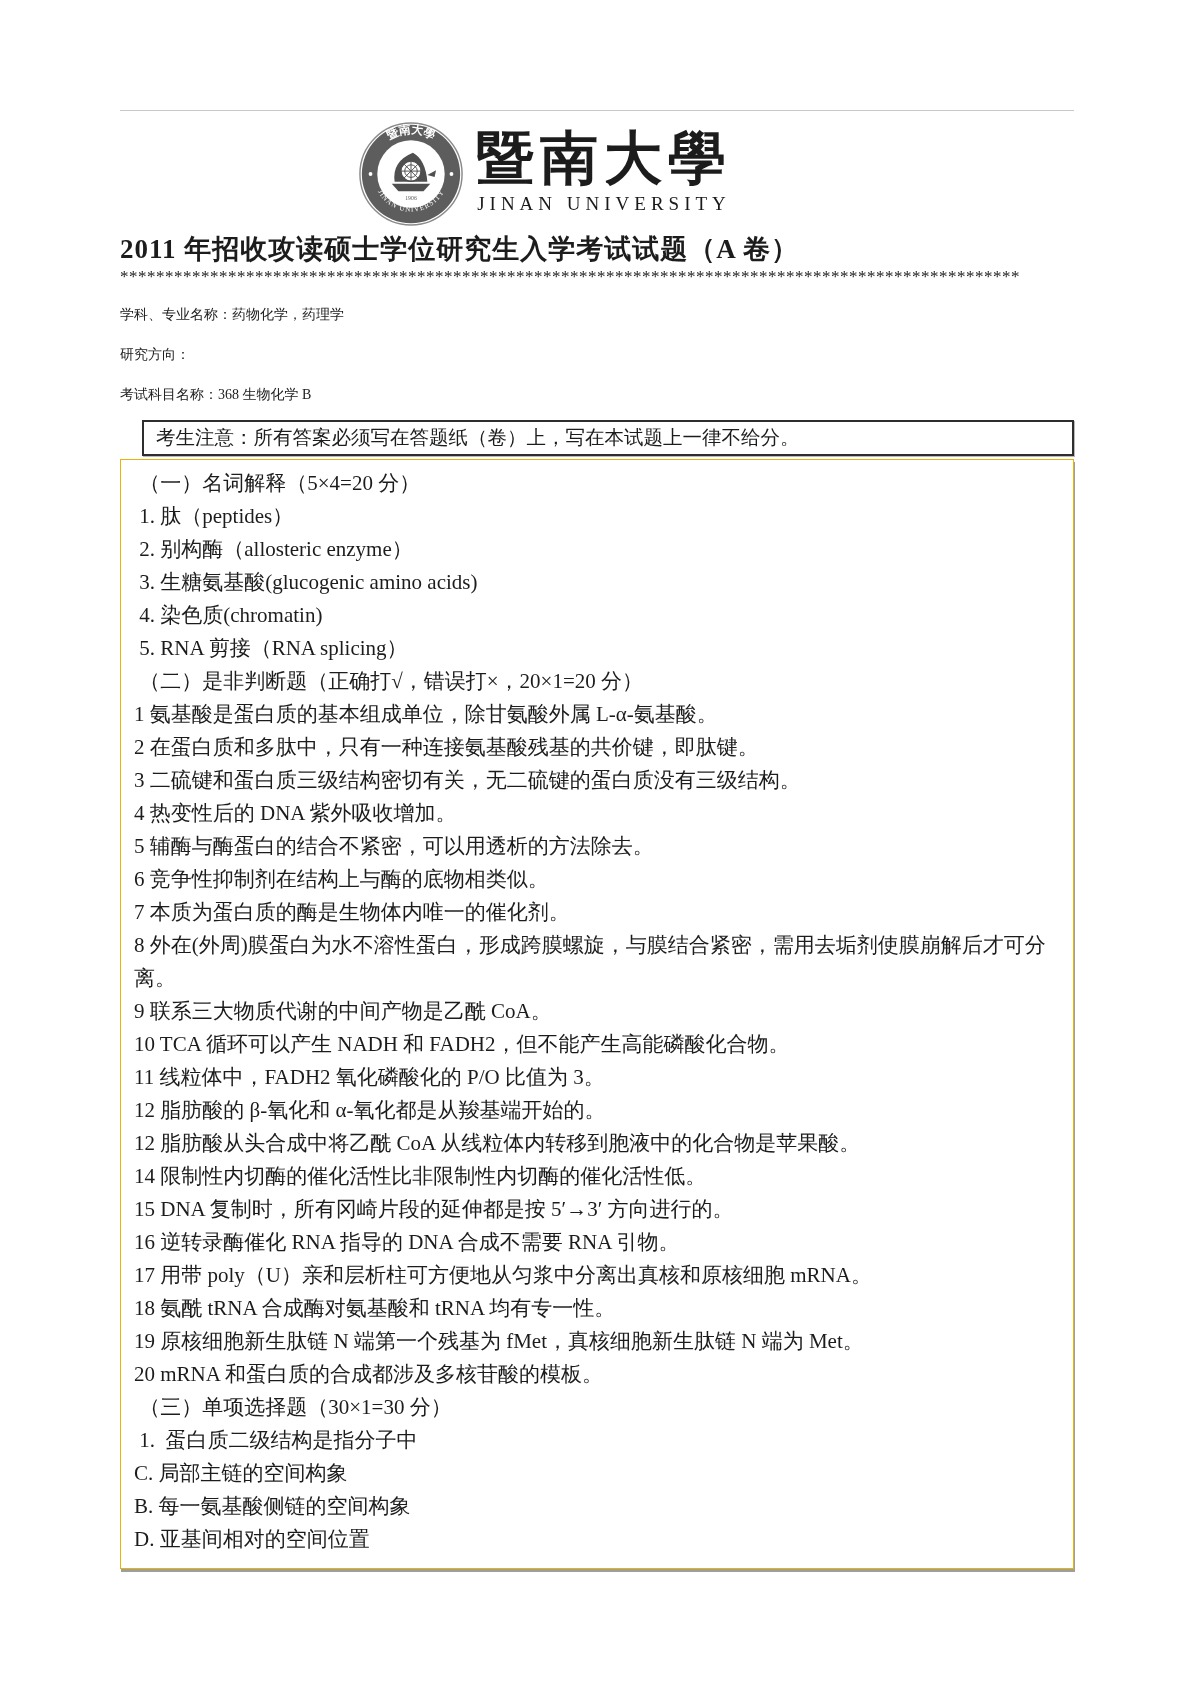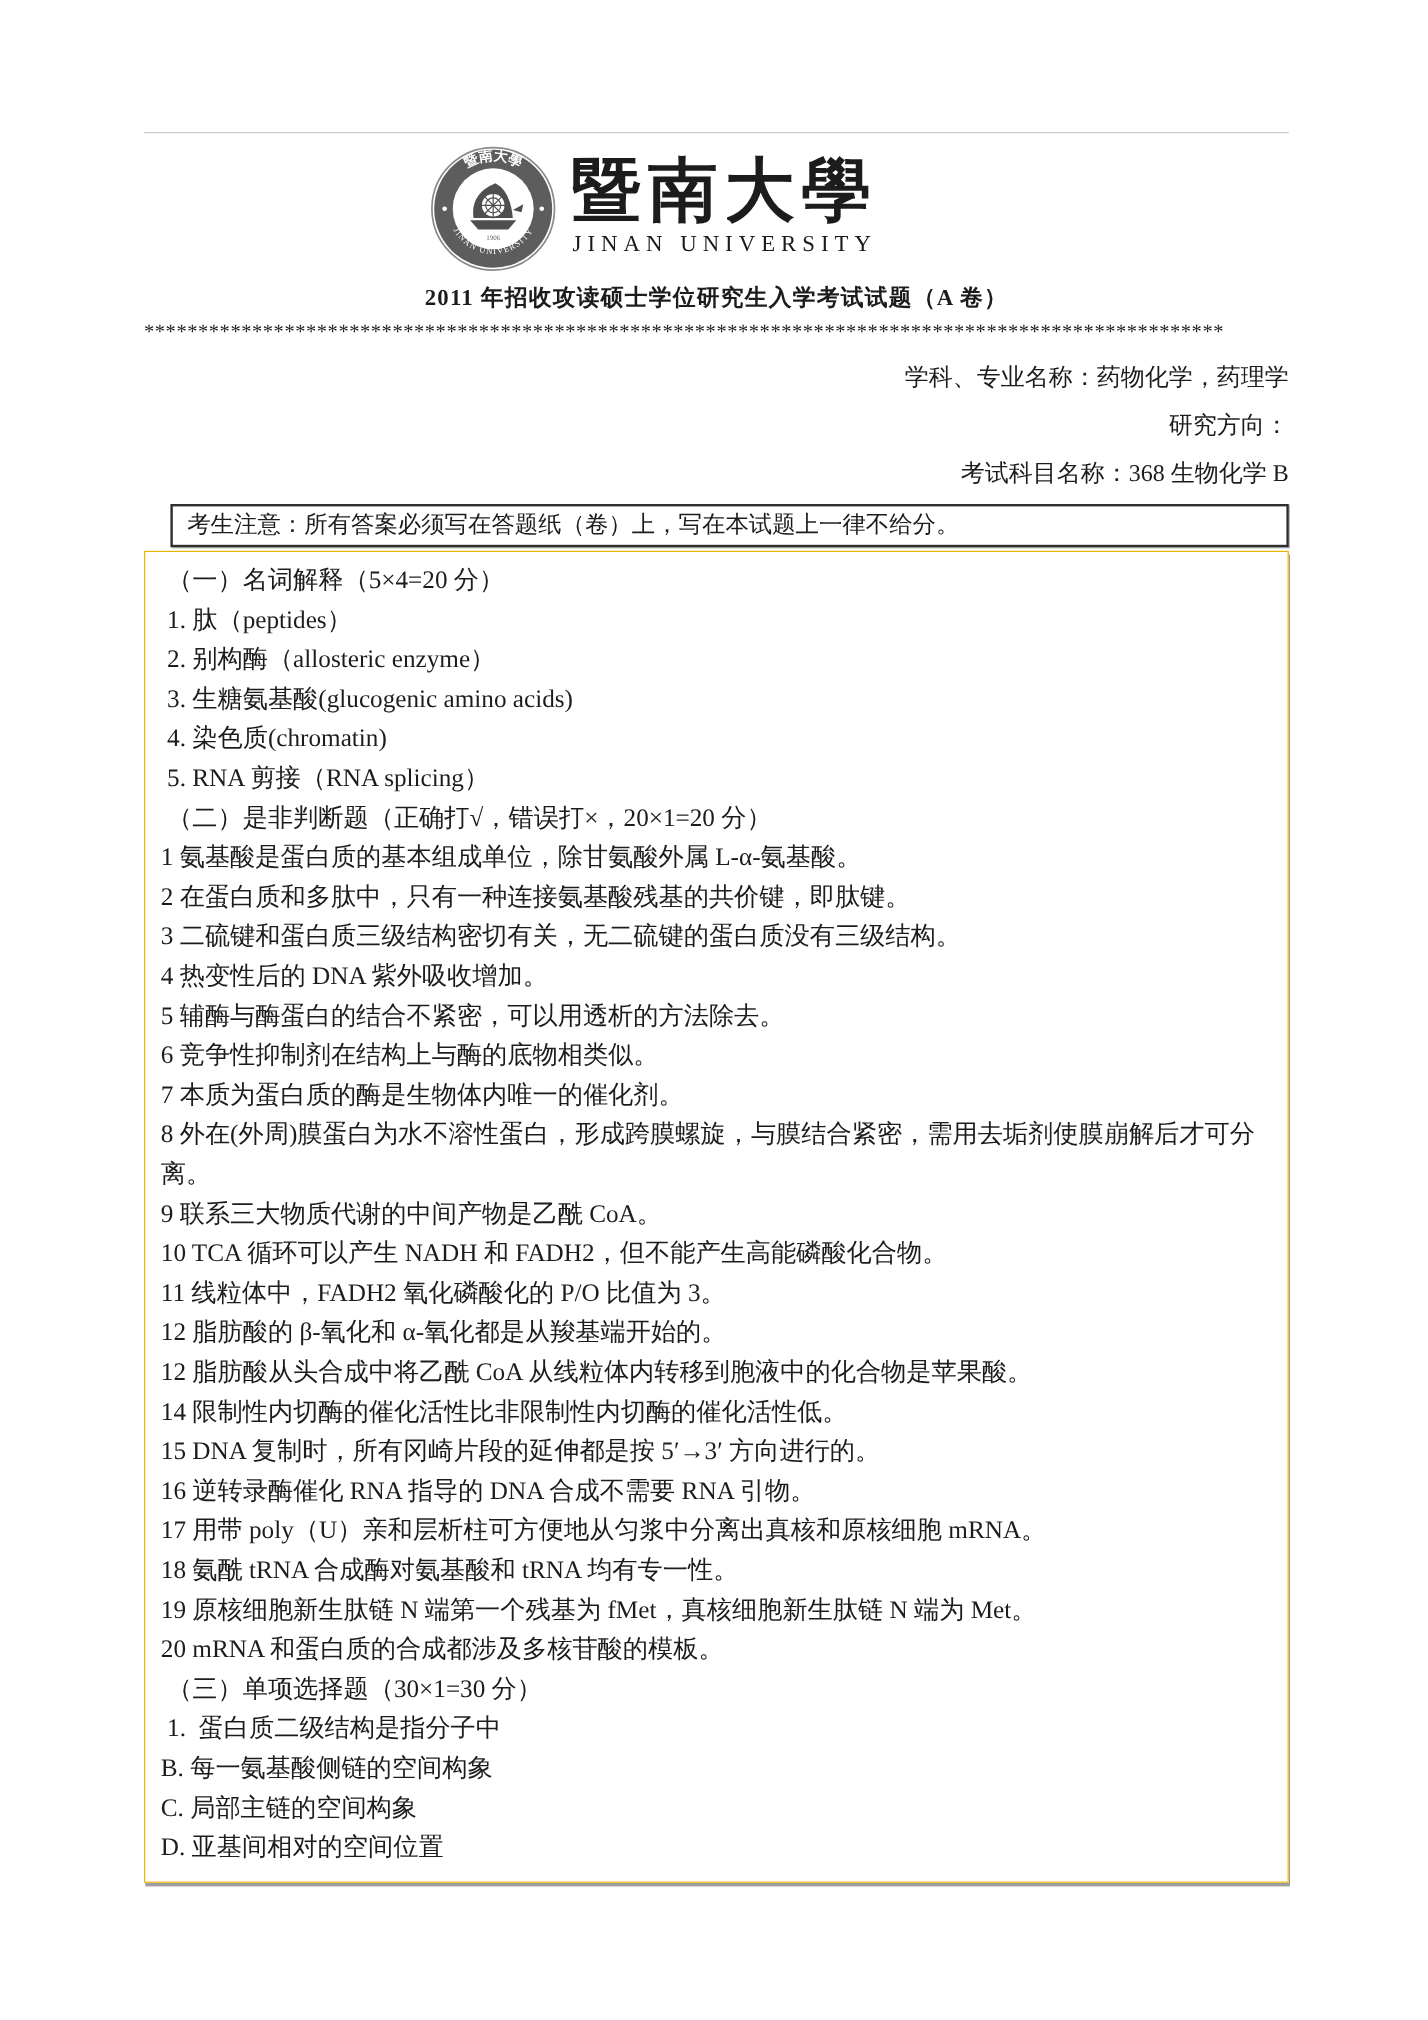--- a/index.html
+++ b/index.html
@@ -11,25 +11,25 @@
   .sheet{width:954px;margin-left:120px;}
   .top-rule{height:1px;background:#c9c9c9;margin-top:110px;}
   .brand{display:flex;align-items:flex-start;justify-content:center;
          transform:translateX(-52px);margin-top:10px;gap:12px;}
   .seal{width:106px;height:106px;flex:0 0 auto;}
   .brand-text{display:flex;flex-direction:column;align-items:center;padding-top:6px;}
   .brand-cn{font-size:58px;font-weight:900;letter-spacing:6px;line-height:64px;
             font-family:"Liberation Serif","DejaVu Serif",serif;}
   .brand-en{font-size:19px;letter-spacing:5px;margin-top:2px;color:#1a1a1a;
             font-family:"Liberation Serif","DejaVu Serif",serif;}
-  .exam-title{text-align:center;font-size:19px;font-weight:bold;letter-spacing:1px;
+  .exam-title{text-align:left;font-size:27px;font-weight:bold;letter-spacing:1px;
               margin-top:7px;line-height:30px;}
   .stars{white-space:nowrap;overflow:hidden;font-size:17px;letter-spacing:0.5px;
          line-height:20px;margin-top:3px;font-family:"Liberation Serif",serif;}
-  .meta{margin-top:8px;font-size:20px;line-height:40px;text-align:right;}
+  .meta{margin-top:8px;font-size:14px;line-height:40px;}
   .meta-line{white-space:pre-wrap;}
   .notice-box{border:2px solid #2e2e2e;margin-top:5px;padding:4px 12px;
               box-shadow:1px 1px 0 #b9b9b9;margin-left:22px;}
   .notice-text{font-size:19.5px;line-height:24px;}
   .main-box{border:1px solid #eab308;margin-top:3px;padding:7px 13px 12px;
             box-shadow:1px 3px 0 #9e9e9e;}
   .body-line{font-size:21px;line-height:33px;white-space:pre-wrap;}
 </style>
 </head>
 <body>
@@ -107,18 +107,18 @@
       <div class="body-line">12 脂肪酸从头合成中将乙酰 CoA 从线粒体内转移到胞液中的化合物是苹果酸。</div>
       <div class="body-line">14 限制性内切酶的催化活性比非限制性内切酶的催化活性低。</div>
       <div class="body-line">15 DNA 复制时，所有冈崎片段的延伸都是按 5′→3′ 方向进行的。</div>
       <div class="body-line">16 逆转录酶催化 RNA 指导的 DNA 合成不需要 RNA 引物。</div>
       <div class="body-line">17 用带 poly（U）亲和层析柱可方便地从匀浆中分离出真核和原核细胞 mRNA。</div>
       <div class="body-line">18 氨酰 tRNA 合成酶对氨基酸和 tRNA 均有专一性。</div>
       <div class="body-line">19 原核细胞新生肽链 N 端第一个残基为 fMet，真核细胞新生肽链 N 端为 Met。</div>
       <div class="body-line">20 mRNA 和蛋白质的合成都涉及多核苷酸的模板。</div>
       <div class="body-line"> （三）单项选择题（30×1=30 分）</div>
       <div class="body-line"> 1.  蛋白质二级结构是指分子中</div>
+      <div class="body-line">C. 局部主链的空间构象</div>
       <div class="body-line">B. 每一氨基酸侧链的空间构象</div>
-      <div class="body-line">C. 局部主链的空间构象</div>
       <div class="body-line">D. 亚基间相对的空间位置</div>
     </div>
 
 </div>
 
 </body></html>

